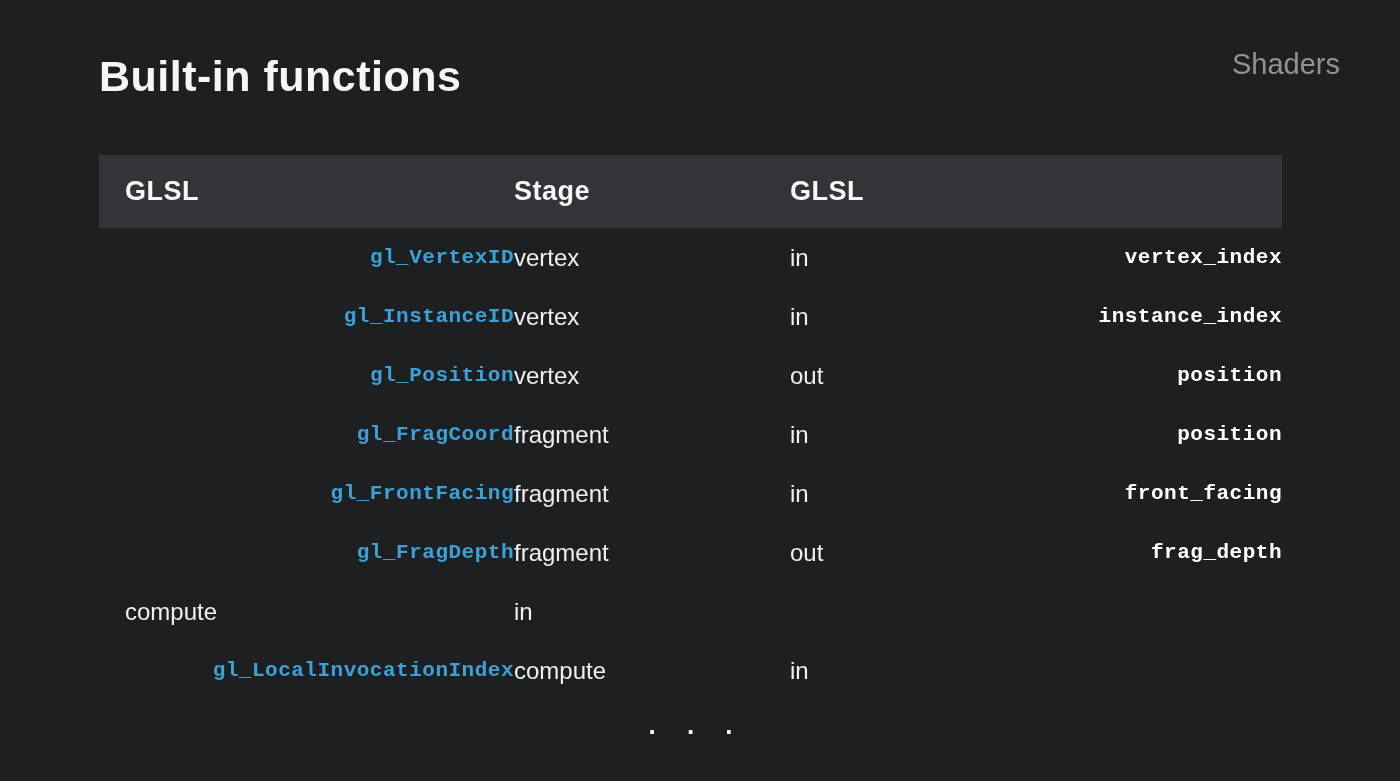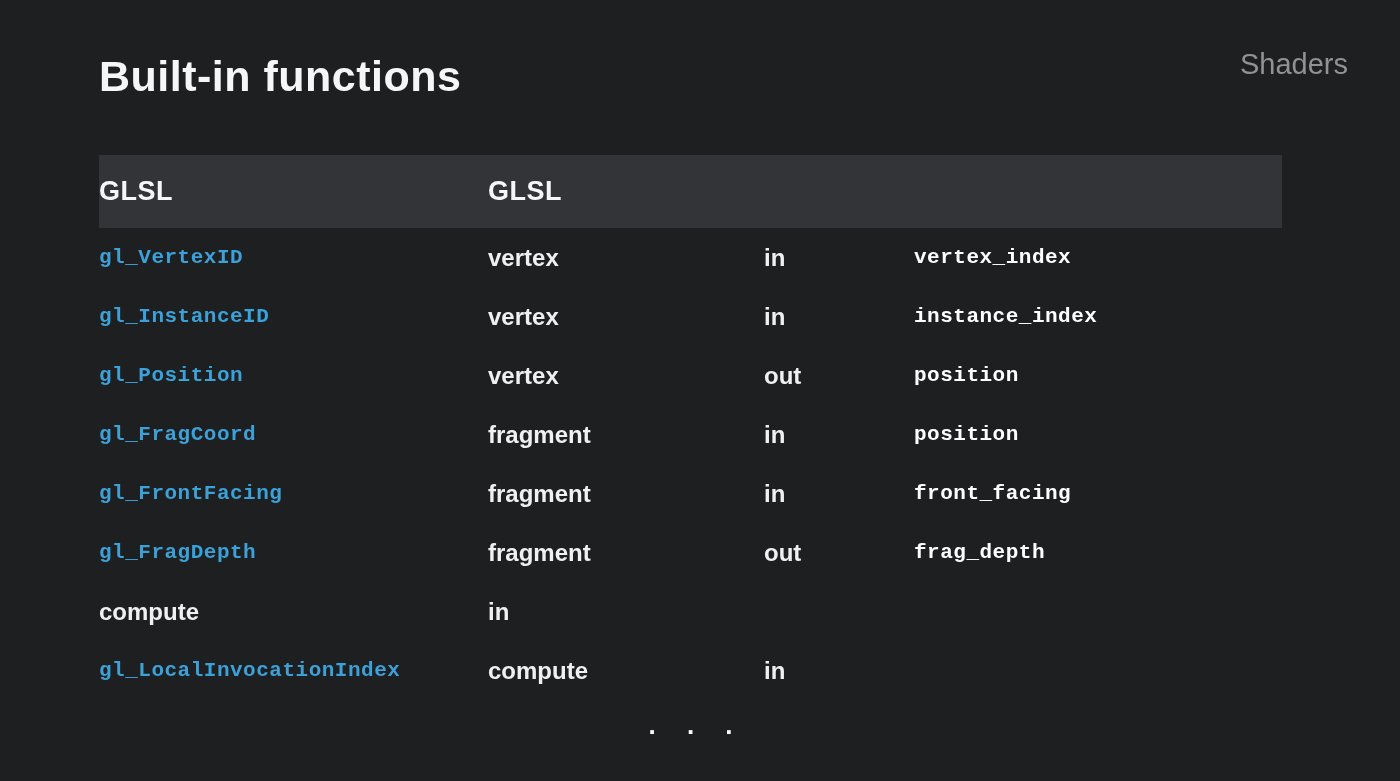--- a/index.html
+++ b/index.html
@@ -20,61 +20,62 @@
     left: 99px;
     top: 36px;
     font-size: 43px;
     font-weight: 800;
     letter-spacing: 0.5px;
     color: #f5f6f7;
     margin-top: 16px;
   }
   .deck-label {
     position: absolute;
-    right: 52px;
+    right: 60px;
     top: 48px;
     font-size: 29px;
     font-weight: 500;
     color: #8f9396;
   }
   .builtin-table {
     position: absolute;
     left: 99px;
     top: 155px;
     width: 1183px;
   }
   .t-row {
     display: grid;
     grid-template-columns: 389px 276px 150px auto;
     align-items: center;
-    padding-left: 0;
+    padding-left: 26px;
     box-sizing: border-box;
   }
   .t-head {
     height: 73px;
     background: #323437;
     color: #f5f6f7;
     font-size: 27px;
     font-weight: 700;
     letter-spacing: 0.5px;
   }
   .t-body-row {
     height: 59px;
   }
   .cell-mono {
     font-family: "Liberation Mono", monospace;
     font-weight: 700;
     font-size: 21px;
     letter-spacing: 0.5px;
+    text-align: right;
   }
   .cell-glsl  { color: #3ba1d8; }
   .cell-wgsl  { color: #ffffff; }
   .cell-sans {
     font-size: 24px;
-    font-weight: 700;
+    font-weight: 400;
     color: #eef0f1;
   }
   .more-indicator {
     margin-top: 10px;
     text-align: center;
     color: #fafafa;
     font-size: 26px;
     font-weight: 700;
     letter-spacing: 12px;
     padding-left: 12px; 
@@ -85,20 +86,21 @@
 
 <div class="slide">
 
   <h1 class="page-title">Built-in functions</h1>
   <div class="deck-label">Shaders</div>
 
   <div class="builtin-table">
 
     <div class="t-row t-head">
       <div>GLSL</div>
+      <div>Stage</div>
       <div>GLSL</div>
     </div>
 
     <div class="t-row t-body-row">
       <div class="cell-mono cell-glsl">gl_VertexID</div>
       <div class="cell-sans">vertex</div>
       <div class="cell-sans">in</div>
       <div class="cell-mono cell-wgsl">vertex_index</div>
     </div>
 

